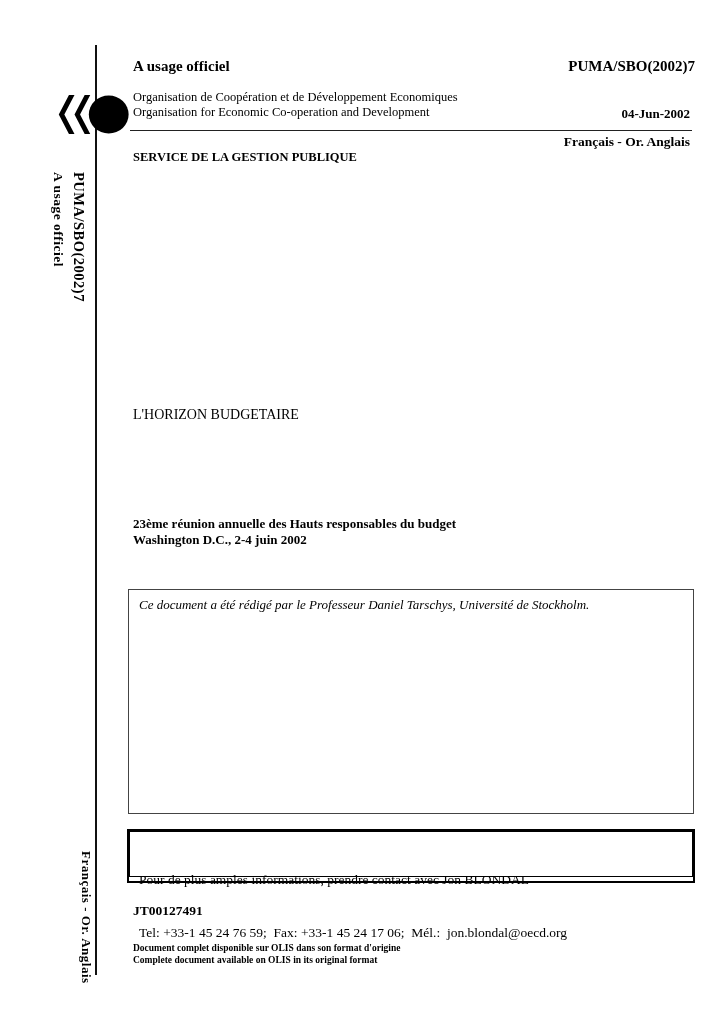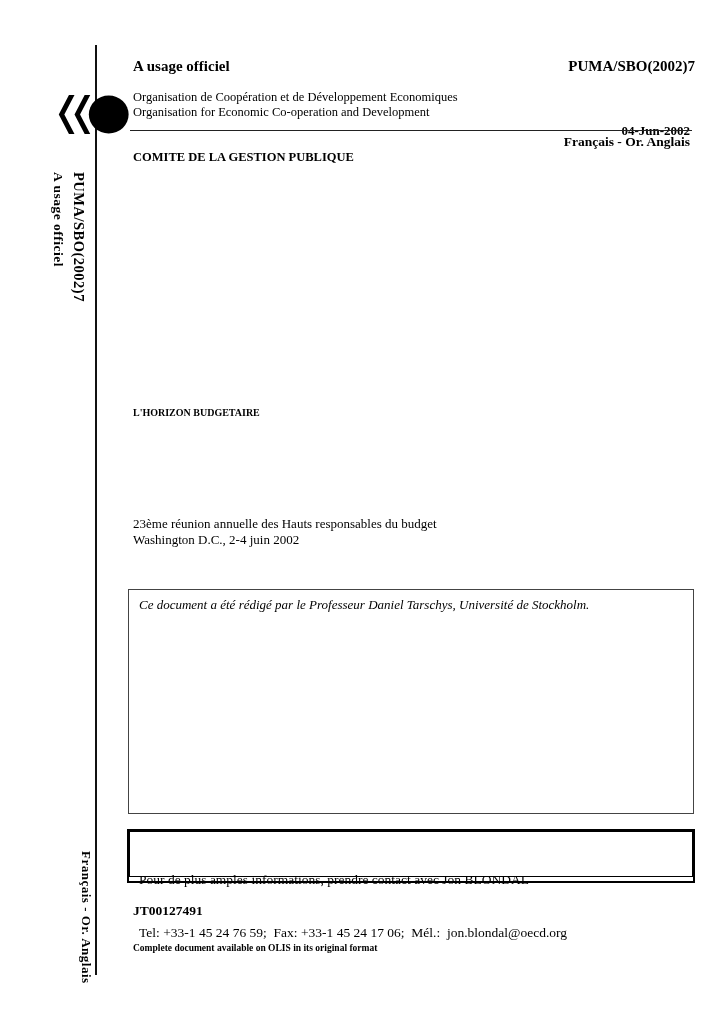--- a/index.html
+++ b/index.html
@@ -75,21 +75,20 @@
     width: 100%;
     font-size: 12.5px;
     line-height: 15px;
   }
   .date {
     position: absolute;
     right: 5px;
     top: 16px;
     font-weight: bold;
     font-size: 13px;
-    margin-top: 17px;
   }
   .rule {
     position: absolute;
     top: 130px;
     left: -3px;
     width: 562px;
     border-top: 1.5px solid #222;
   }
   .lang-note {
     position: absolute;
@@ -103,28 +102,28 @@
     top: 150px;
     left: 0;
     font-weight: bold;
     font-size: 12.5px;
     line-height: 14.5px;
   }
   .doc-title {
     position: absolute;
     top: 407px;
     left: 0;
-    font-weight: bold;
-    font-size: 10px;
+    font-weight: normal;
+    font-size: 14px;
   }
   .meeting-block {
     position: absolute;
     top: 516px;
     left: 0;
-    font-weight: normal;
+    font-weight: bold;
     font-size: 13px;
     line-height: 15.5px;
   }
   .abstract-box {
     position: absolute;
     top: 589px;
     left: -5px;
     width: 566px;
     height: 225px;
     border: 1px solid #444;
@@ -200,21 +199,21 @@
       <div>Organisation de Coopération et de Développement Economiques</div>
       <div>Organisation for Economic Co-operation and Development</div>
       <div class="date">04-Jun-2002</div>
     </div>
 
     <div class="rule"></div>
 
     <div class="lang-note">Français - Or. Anglais</div>
 
     <div class="service-block">
-      <div>COMITE DE LA GESTION PUBLIQUE</div>
+      <div>SERVICE DE LA GESTION PUBLIQUE</div>
     </div>
 
     <div class="doc-title">L'HORIZON BUDGETAIRE</div>
 
     <div class="meeting-block">
       <div>23ème réunion annuelle des Hauts responsables du budget</div>
       <div>Washington D.C., 2-4 juin 2002</div>
     </div>
 
     <div class="abstract-box">
@@ -224,17 +223,18 @@
     <div class="contact-box-outer">
       <div class="contact-box-inner">
         <div>Pour de plus amples informations, prendre contact avec Jon BLONDAL</div>
         <div>Tel: +33-1 45 24 76 59;  Fax: +33-1 45 24 17 06;  Mél.:  jon.blondal@oecd.org</div>
       </div>
     </div>
 
     <div class="jt-number">JT00127491</div>
 
     <div class="fine-print">
+      <div>Document complet disponible sur OLIS dans son format d'origine</div>
       <div>Complete document available on OLIS in its original format</div>
     </div>
 
   </div>
 </div>
 
 </body></html>

